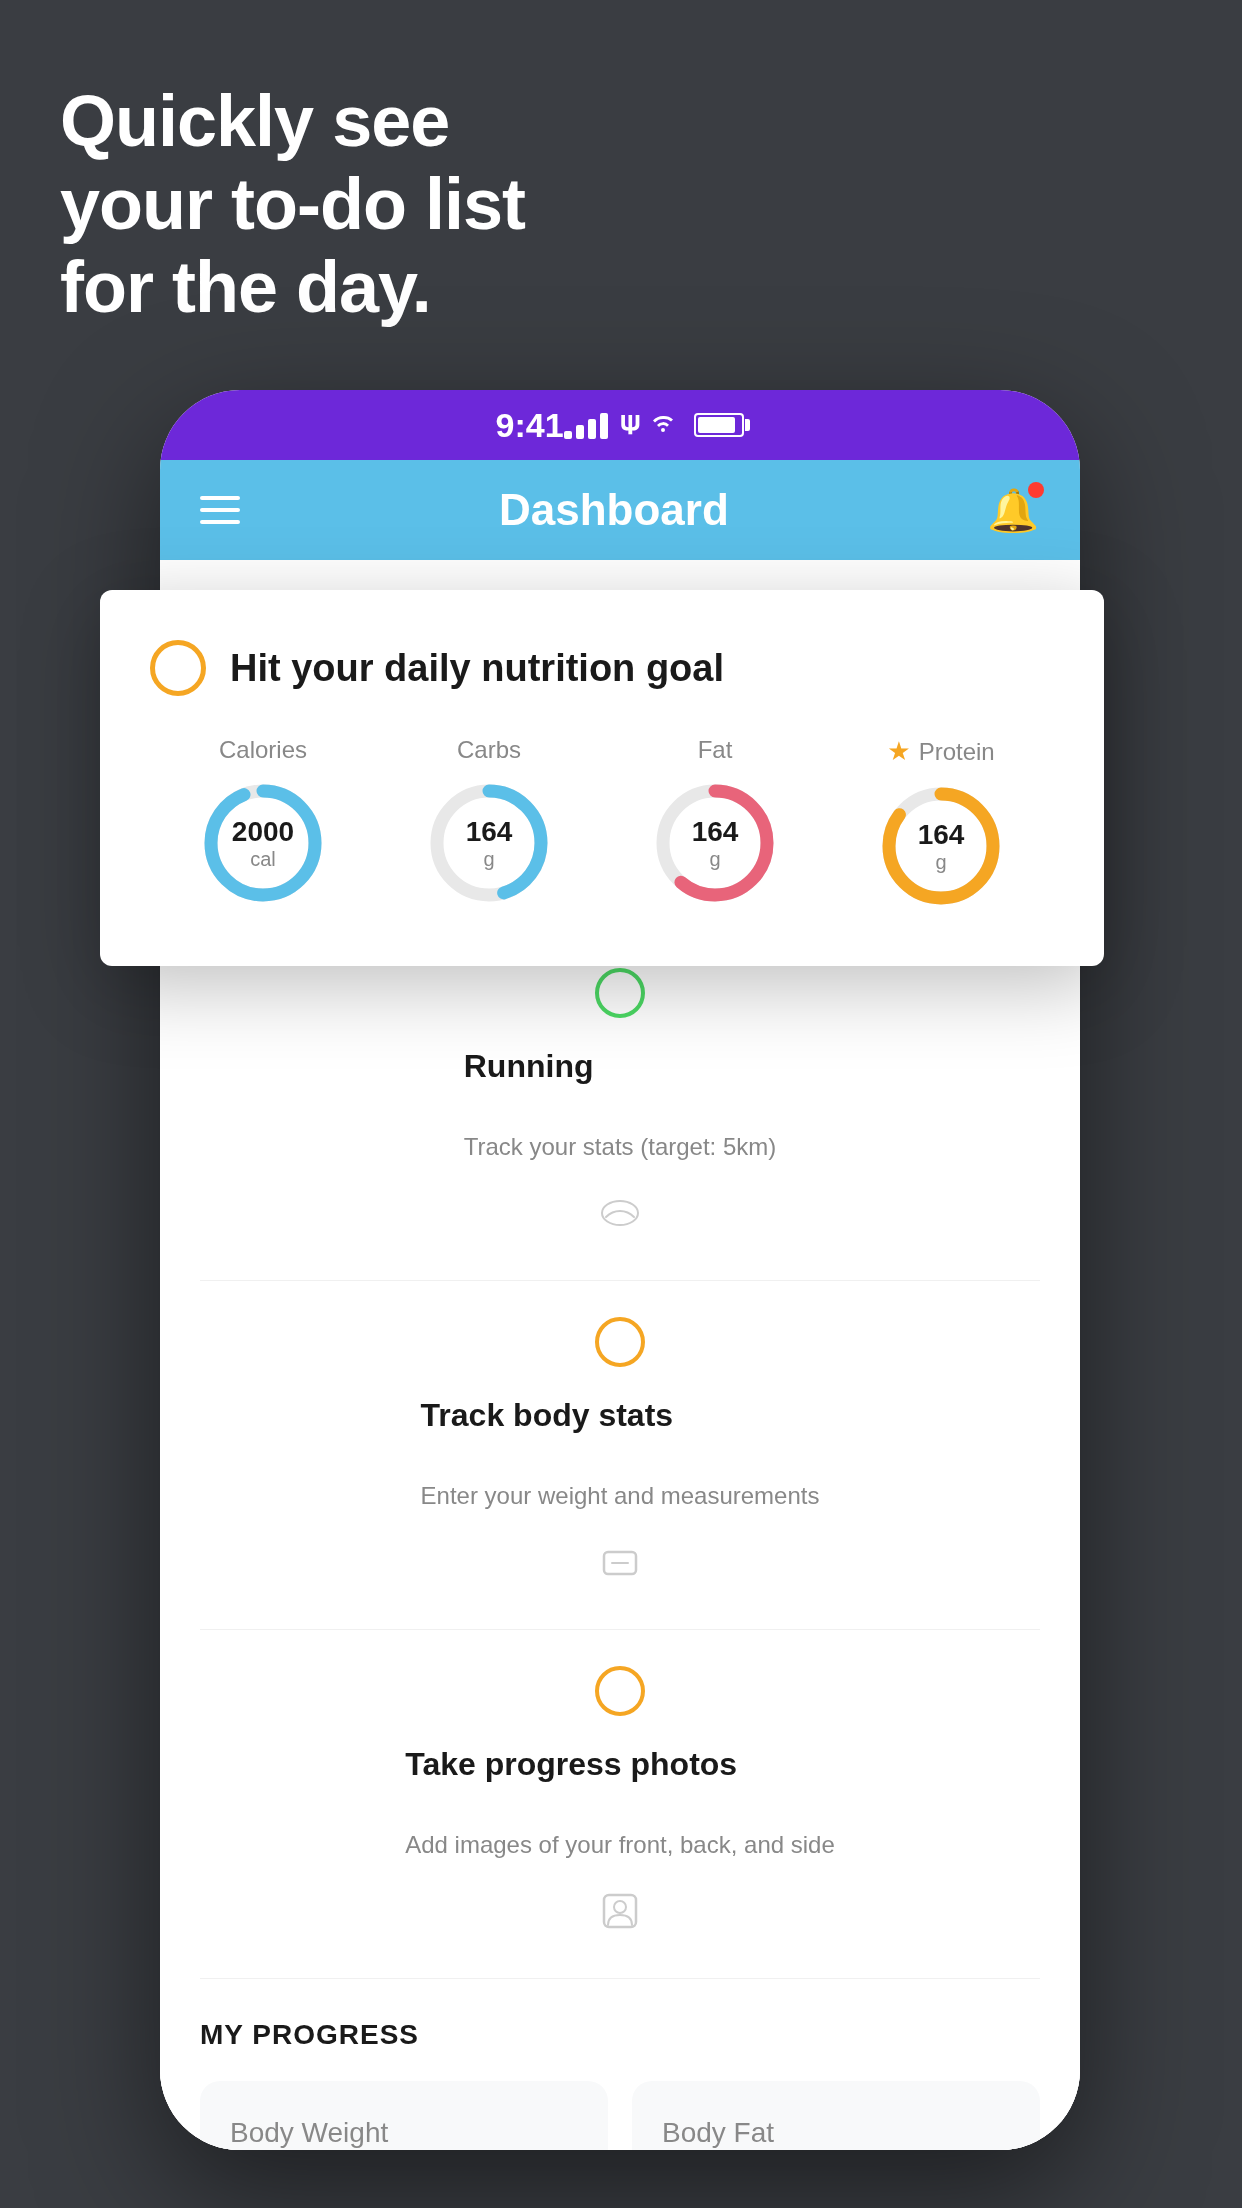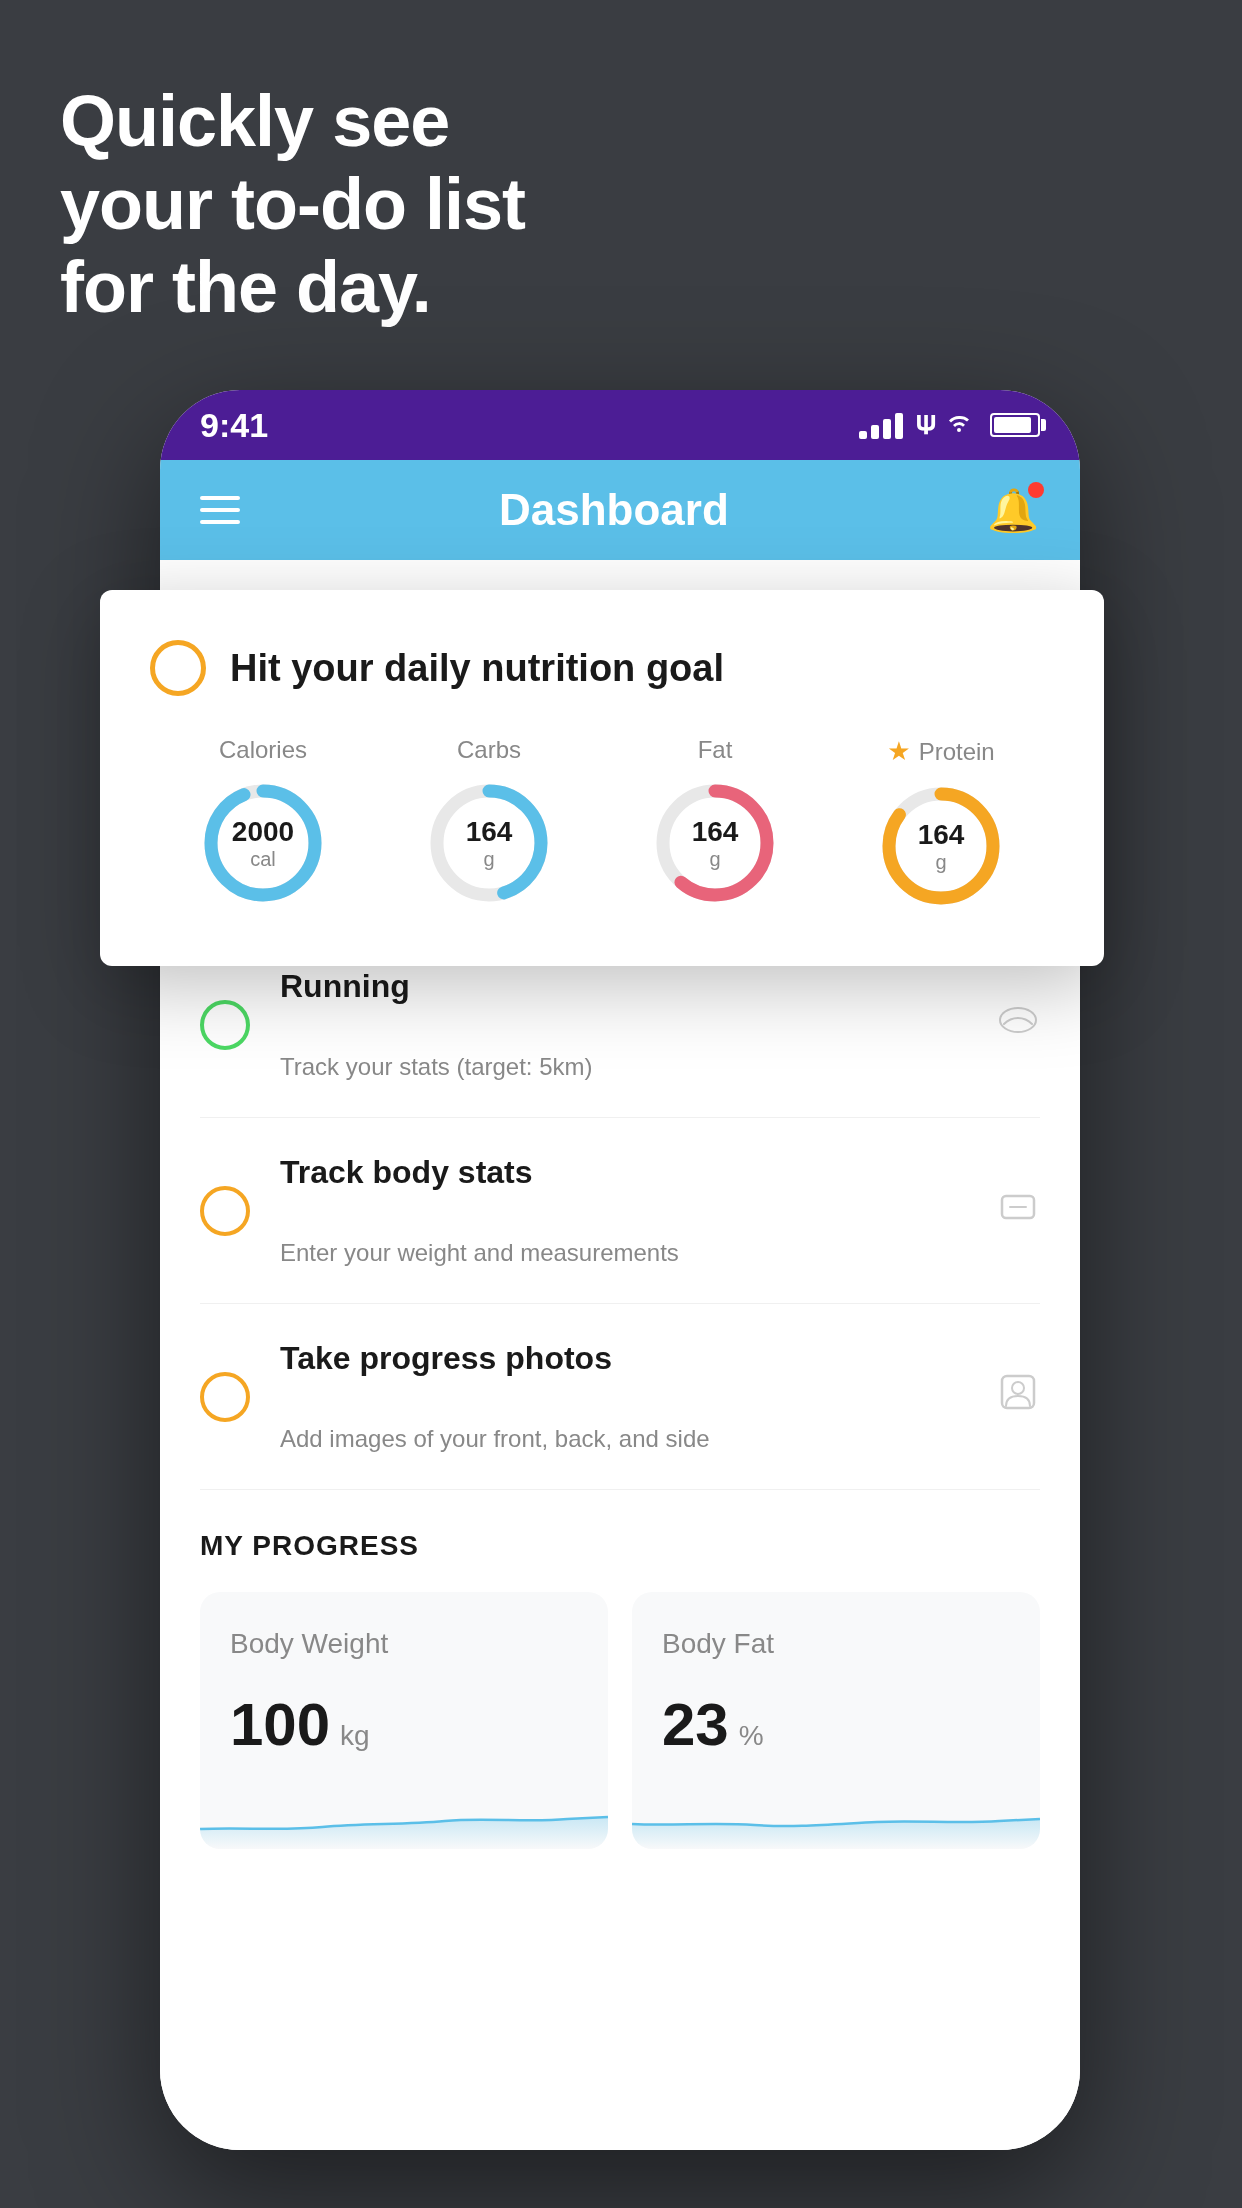--- a/index.html
+++ b/index.html
@@ -40,25 +40,25 @@
       width: 920px;
       height: 1760px;
       background: white;
       border-radius: 80px;
       overflow: hidden;
       box-shadow: 0 40px 120px rgba(0,0,0,0.5);
     }
 
     
     .status-bar {
-      background: #4c1d95;
+      background: #6d28d9;
       height: 70px;
       display: flex;
       align-items: center;
-      justify-content: space-between;
+      justify-content: center;
       padding: 0 40px;
     }
 
     .status-time {
       color: white;
       font-size: 34px;
       font-weight: 600;
     }
 
     .status-icons {
@@ -286,20 +286,21 @@
       padding: 0 40px;
       background: white;
     }
 
     .todo-item {
       display: flex;
       align-items: center;
       padding: 36px 0;
       border-bottom: 1px solid #f0f0f0;
       gap: 30px;
+      flex-direction: column;
     }
 
     .todo-circle {
       width: 50px;
       height: 50px;
       border-radius: 50%;
       border: 4px solid;
       flex-shrink: 0;
     }
 

